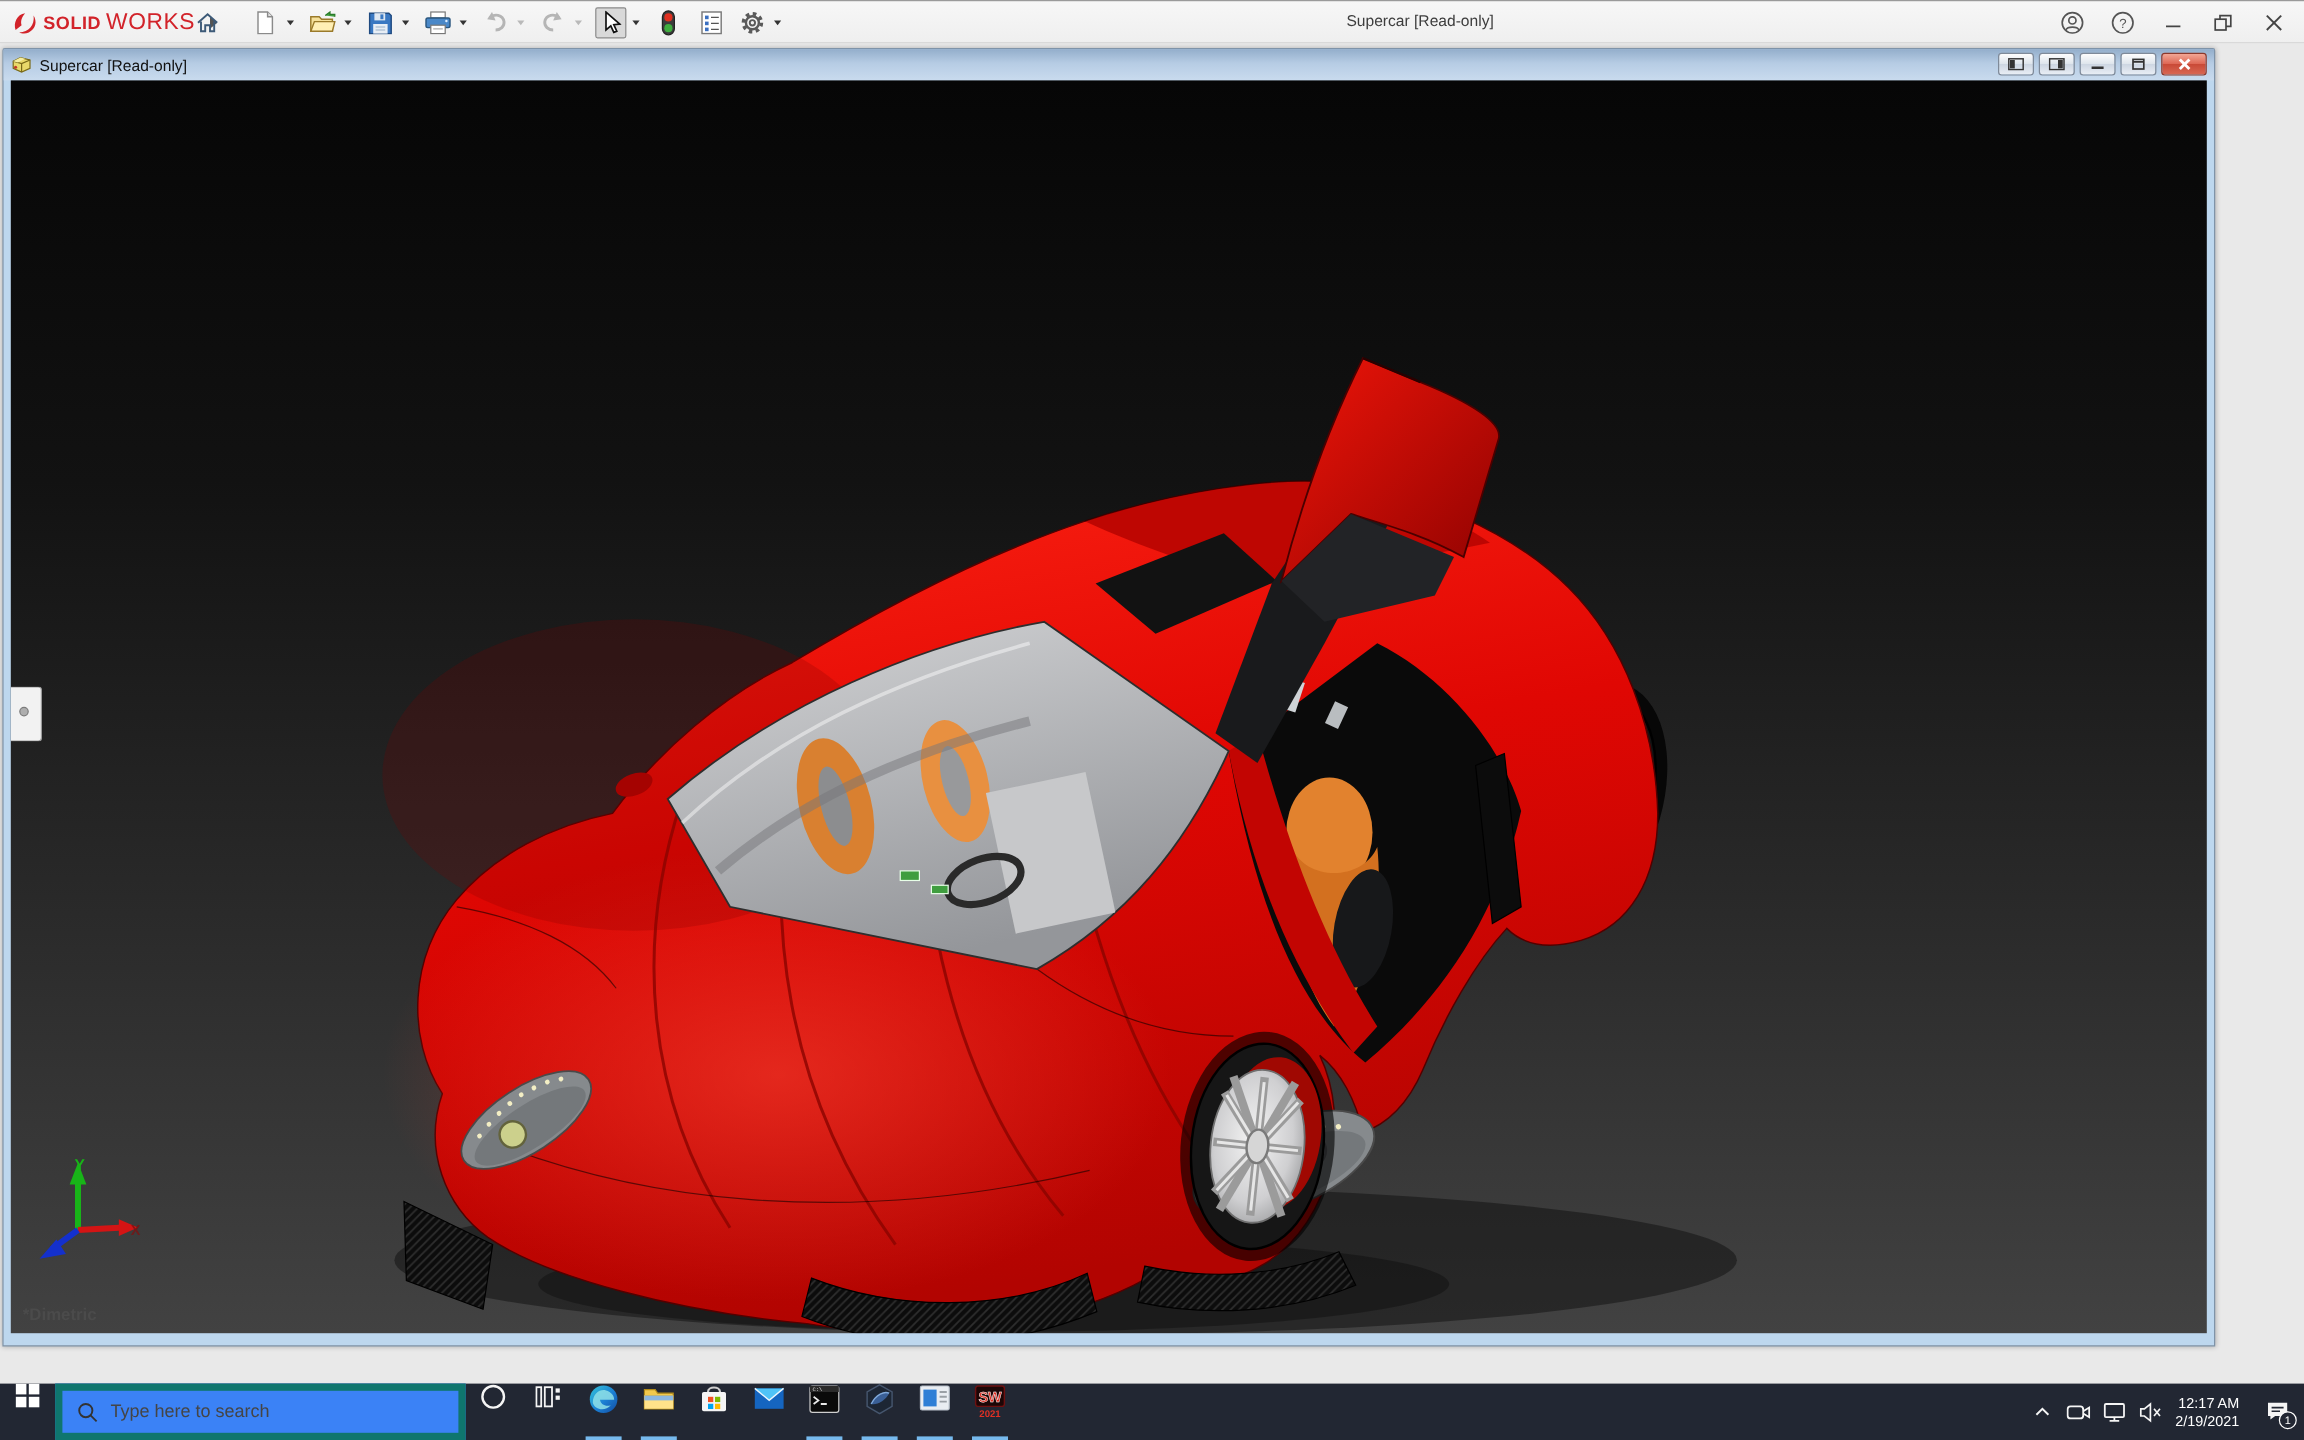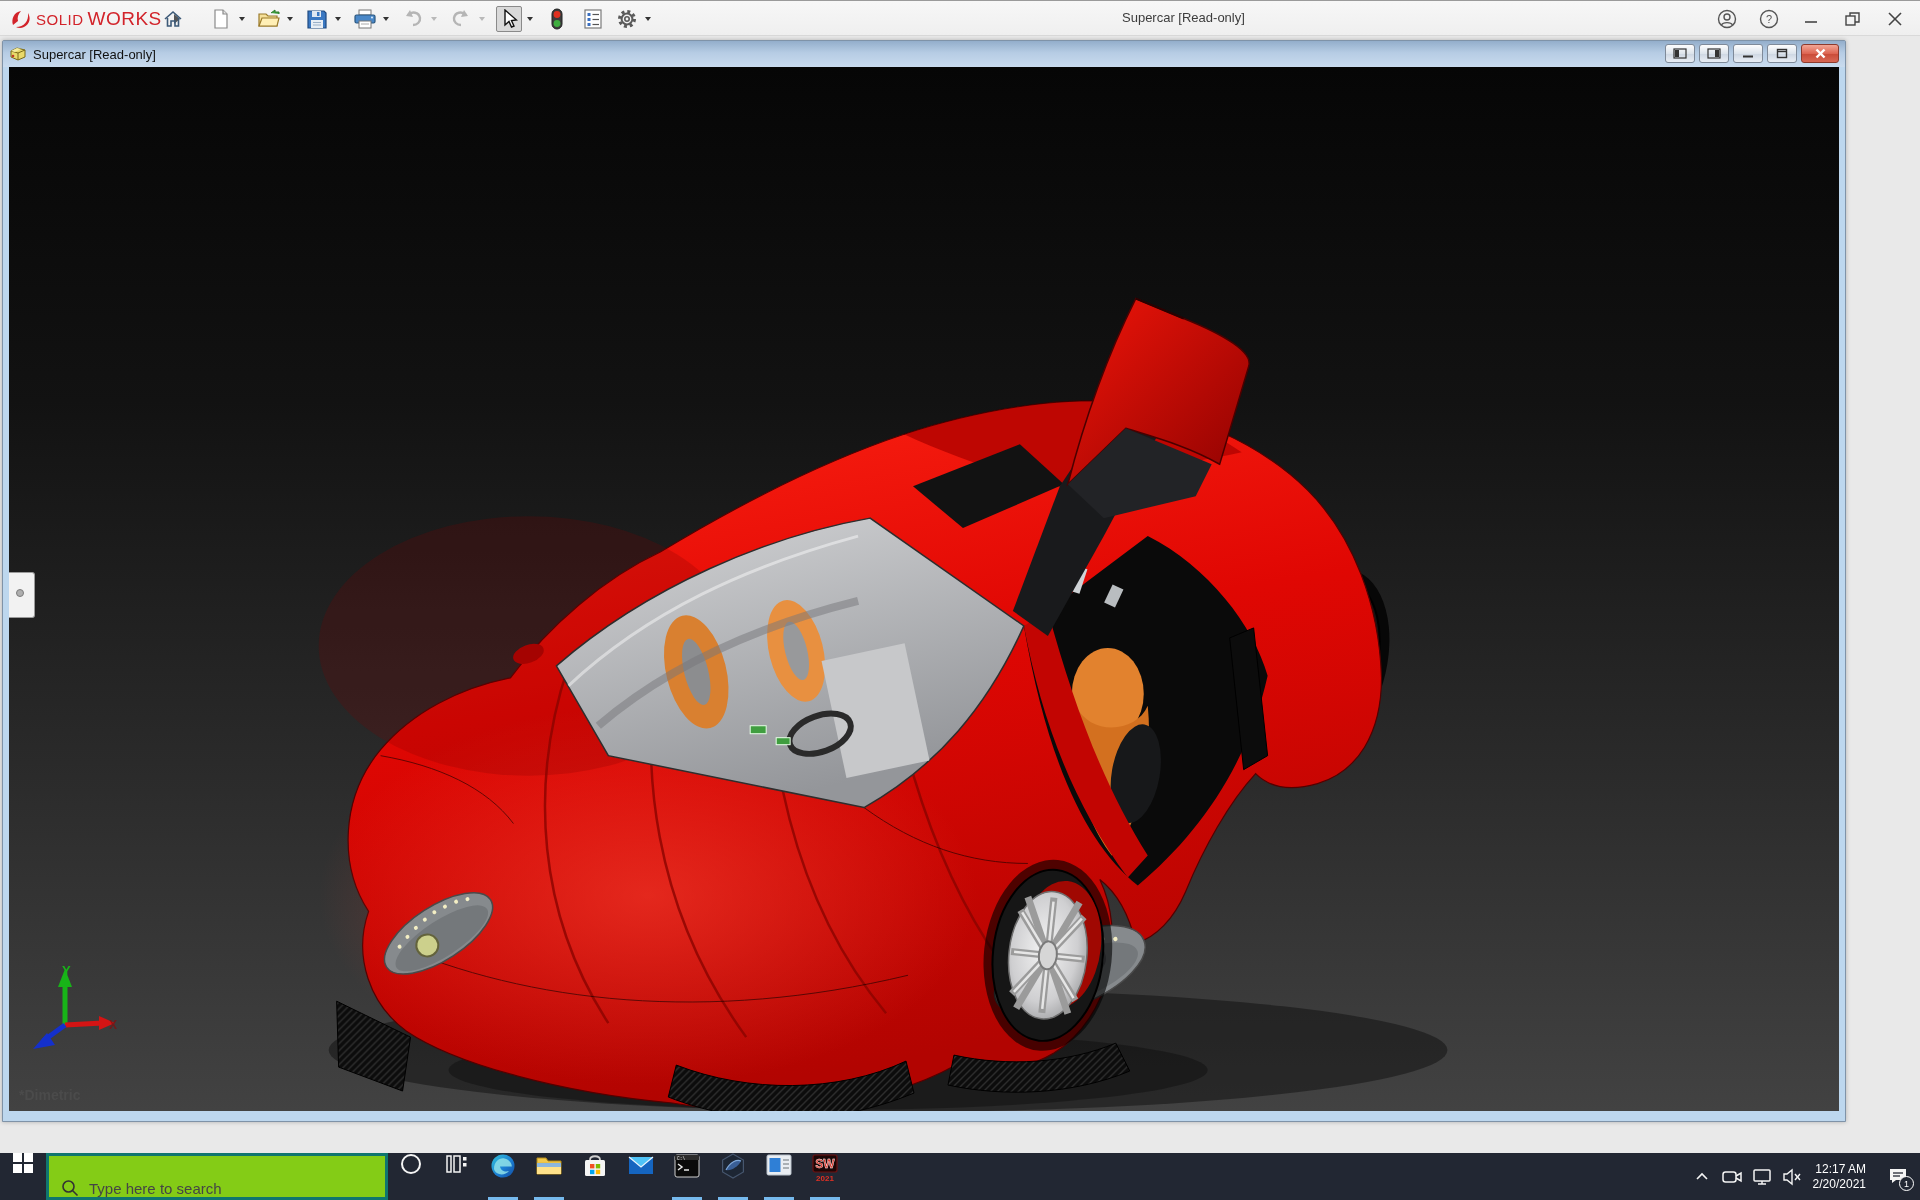--- a/index.html
+++ b/index.html
@@ -4,21 +4,21 @@
 <style>
   * { margin:0; padding:0; box-sizing:border-box; }
   html,body { width:1920px; height:1200px; overflow:hidden;
     font-family:"Liberation Sans", sans-serif; background:#e9e9e9; }
 
   
   #titlebar { position:absolute; left:0; top:0; width:1920px; height:36px;
     background:linear-gradient(#f7f7f7,#efefef); border-top:1px solid #9a9a9a;
     border-bottom:1px solid #d9d9d9; }
   .brand { position:absolute; left:10px; top:7px; display:flex; align-items:center; gap:4px; }
-  .brand .sw-bold { color:#d2232a; font-weight:normal; font-size:15px; letter-spacing:.5px; }
+  .brand .sw-bold { color:#d2232a; font-weight:bold; font-size:15px; letter-spacing:.5px; }
   .brand .sw-light { color:#d2232a; font-weight:normal; font-size:19px; letter-spacing:.5px; }
   .flyout-arrow { margin-left:8px; width:0; height:0; border-left:6px solid #555;
     border-top:5px solid transparent; border-bottom:5px solid transparent; }
   #qat { position:absolute; left:160px; top:0; height:36px; display:flex; align-items:center; gap:2px; }
   .tbtn { display:flex; align-items:center; justify-content:center; width:26px; height:26px; border-radius:2px; }
   .tbtn.pressed { background:#d9d9d9; border:1px solid #8a8a8a; }
   .dd { width:12px; height:26px; display:flex; align-items:center; justify-content:center; margin-right:6px; }
   .dd i { width:0; height:0; border-top:4px solid #333; border-left:3.5px solid transparent; border-right:3.5px solid transparent; }
   .dd.dis i { border-top-color:#b9b9b9; }
   #app-title { position:absolute; left:1122px; top:9px; font-size:13px; color:#3d3d3d; }
@@ -46,22 +46,22 @@
     background:#f2f2f2; border:1px solid #9a9a9a; border-left:none; border-radius:0 3px 3px 0; }
   #side-tab .dot { position:absolute; left:7px; top:16px; width:8px; height:8px; border-radius:50%;
     background:#aeaeae; border:1px solid #7c7c7c; }
   #triad { position:absolute; left:18px; bottom:56px; }
   #orientation { position:absolute; left:10px; bottom:8px; font-size:14px; font-weight:bold; color:#4b4b4b; }
 
   
   #taskbar { position:absolute; left:0; bottom:0; width:1920px; height:47px;
     background:#222733; display:flex; align-items:center; color:#fff; }
   .tb-cell { width:46px; height:47px; display:flex; align-items:flex-start; justify-content:center; position:relative; }
-  #search-box { width:342px; height:47px; background:#84cc16; border:3px solid #0f766e;
-    display:flex; align-items:flex-end; padding-left:12px; gap:10px; }
+  #search-box { width:342px; height:47px; background:#3b82f6; border:6px solid #0f766e;
+    display:flex; align-items:center; padding-left:12px; gap:10px; }
   #search-box input { border:none; outline:none; background:transparent; font-size:15px; color:#333;
     font-family:"Liberation Sans",sans-serif; width:270px; }
   #search-box input::placeholder { color:#454545; opacity:1; }
   .run-bar { position:absolute; bottom:0; left:8px; right:8px; height:3px; background:#76b9ed; }
   #tray { margin-left:auto; display:flex; align-items:center; height:47px; }
   .tray-cell { width:30px; height:47px; display:flex; align-items:center; justify-content:center; }
   #clock { text-align:right; font-size:12px; line-height:1.25; padding:0 10px 0 6px; }
   #notif { width:44px; height:47px; display:flex; align-items:center; justify-content:center; position:relative; }
   #notif .badge { position:absolute; right:6px; bottom:9px; width:15px; height:15px; border-radius:50%;
     background:#222733; border:1px solid #fff; color:#fff; font-size:9px;
@@ -627,21 +627,21 @@
     </div>
     <div class="tray-cell">
       <svg width="20" height="18" viewBox="0 0 20 18">
         <path d="M2 6 H5 L10 2 V16 L5 12 H2 Z" fill="none" stroke="#f5f5f5" stroke-width="1.4"></path>
         <line x1="13" y1="6" x2="18" y2="12" stroke="#f5f5f5" stroke-width="1.4"></line>
         <line x1="18" y1="6" x2="13" y2="12" stroke="#f5f5f5" stroke-width="1.4"></line>
       </svg>
     </div>
     <div id="clock">
       <div>12:17 AM</div>
-      <div>2/20/2021</div>
+      <div>2/19/2021</div>
     </div>
     <div id="notif">
       <svg width="20" height="19" viewBox="0 0 20 19">
         <path d="M2 2 H18 V13 H8 L4 16 V13 H2 Z" fill="#f5f5f5"></path>
         <line x1="5" y1="6" x2="15" y2="6" stroke="#222733" stroke-width="1.3"></line>
         <line x1="5" y1="9" x2="12" y2="9" stroke="#222733" stroke-width="1.3"></line>
       </svg>
       <div class="badge">1</div>
     </div>
   </div>

